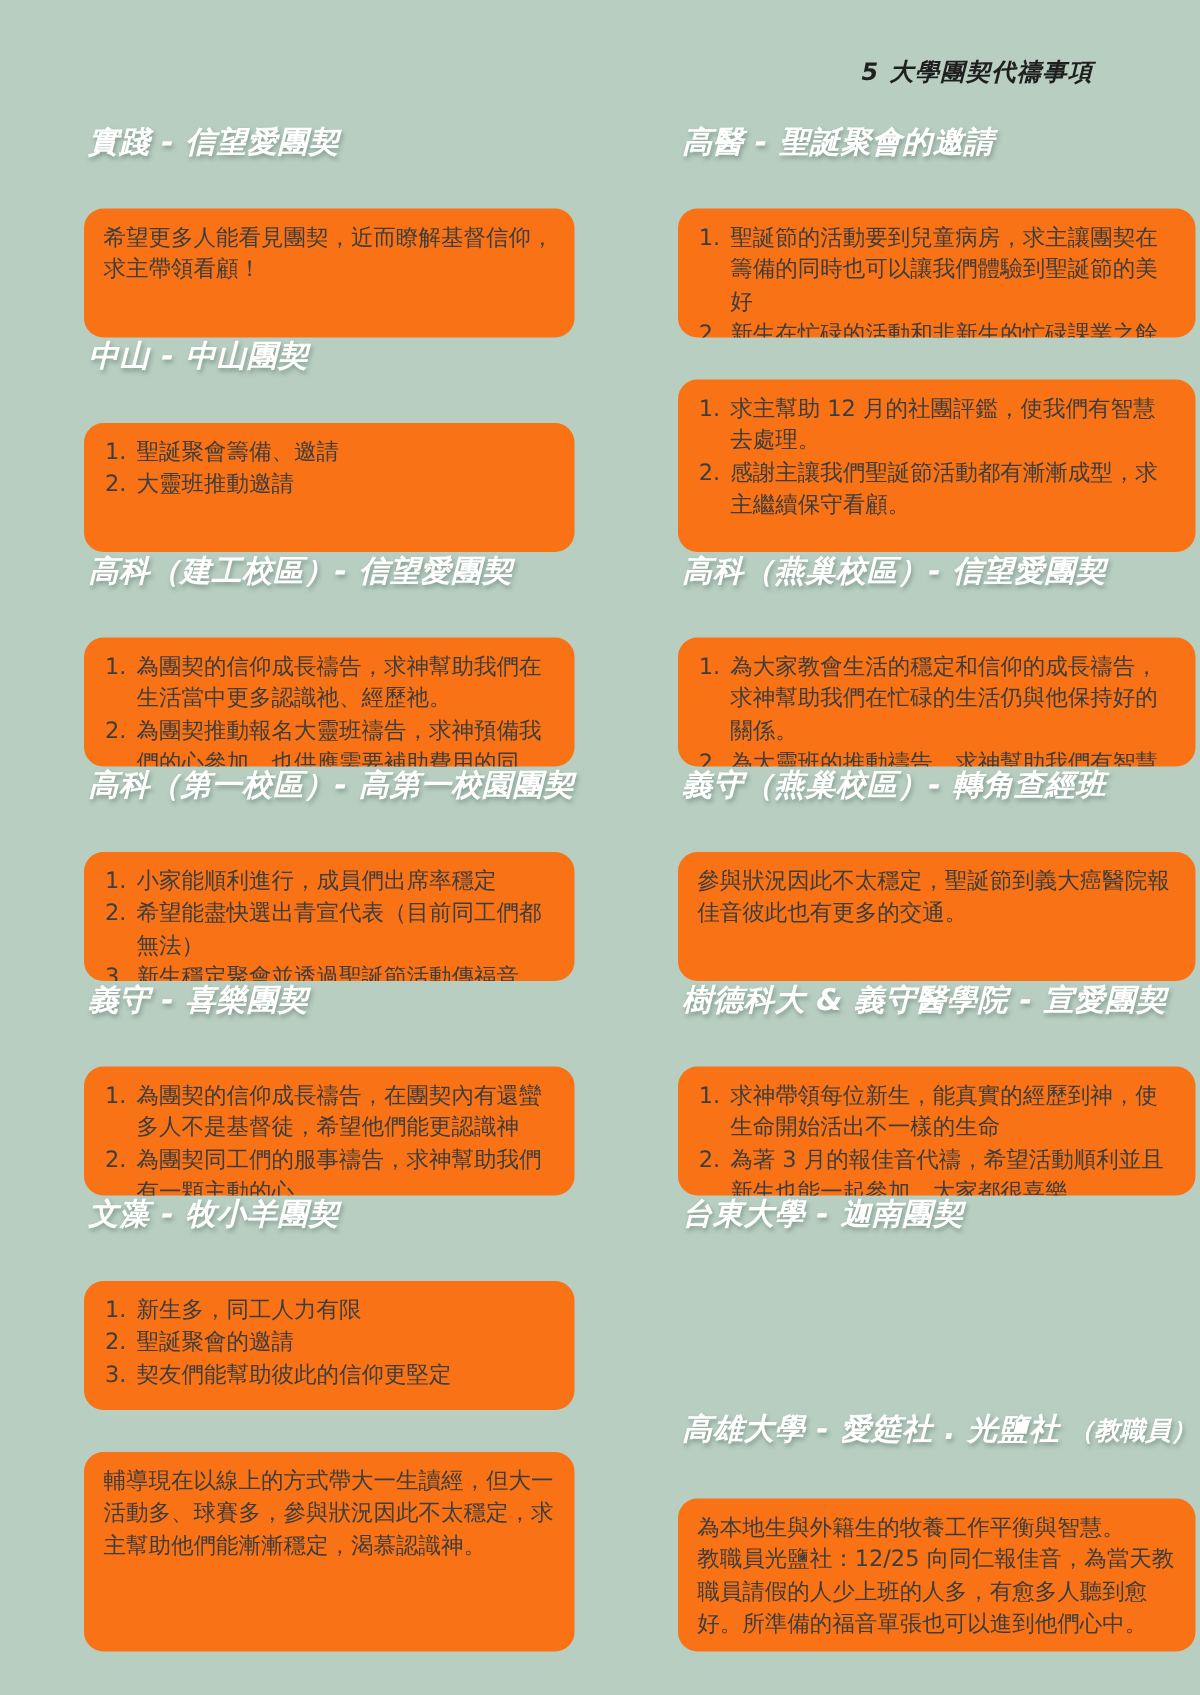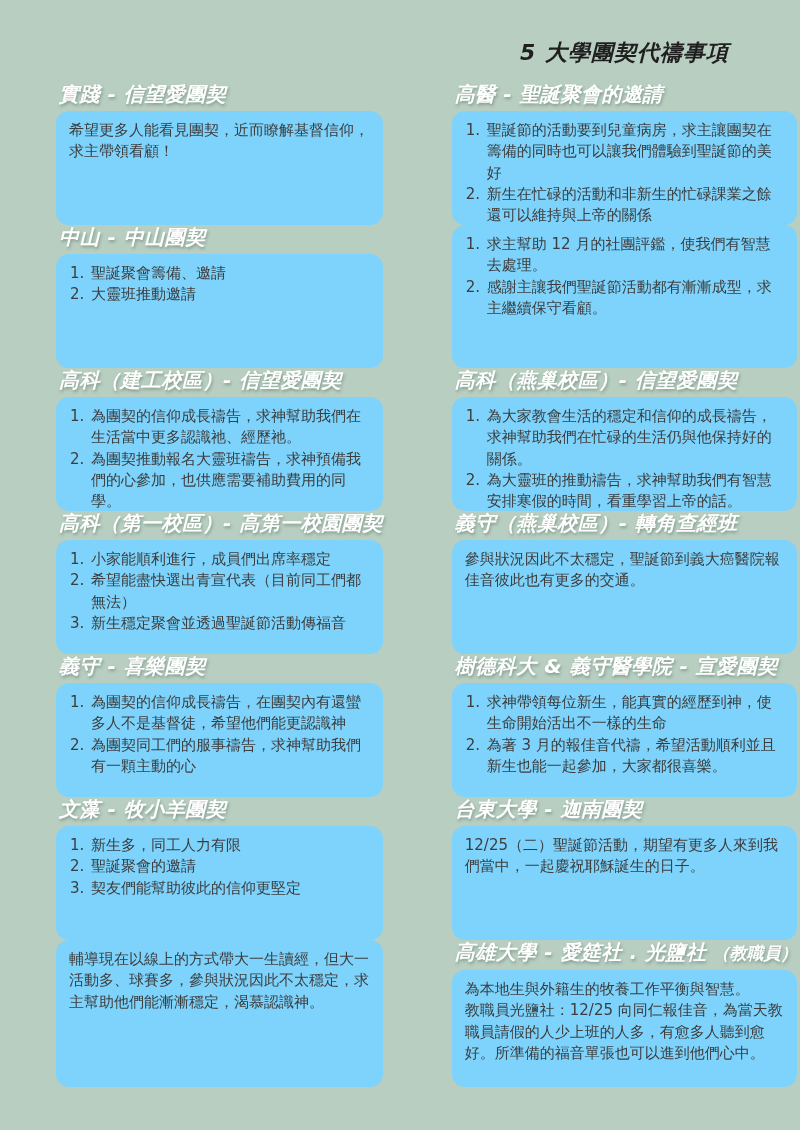--- a/index.html
+++ b/index.html
@@ -15,21 +15,21 @@
     padding: 38px 43px 0 56px;
     overflow: hidden;
   }
   .title-row {
     text-align: right;
     padding-right: 28px;
     margin-bottom: 12px;
     height: 32px;
   }
   .page-title {
-    font-size: 22px;
+    font-size: 16px;
     font-weight: bold;
     font-style: italic;
     color: #1f1f1f;
     letter-spacing: 1px;
   }
   .grid {
     display: grid;
     grid-template-columns: 1fr 1fr;
     column-gap: 69px;
   }
@@ -53,28 +53,29 @@
     font-style: italic;
     text-shadow: 1px 2px 3px rgba(70, 95, 82, 0.45);
     white-space: nowrap;
     letter-spacing: 0.5px;
   }
   .heading-suffix {
     font-size: 17px;
     letter-spacing: 0;
   }
   .card {
-    background: #7dd3fc;
+    background: #f97316;
     border-radius: 13px;
     flex: 1;
     padding: 9px 13px 8px 13px;
     color: #3d3d3d;
     font-size: 15px;
     line-height: 1.42;
     overflow: hidden;
+    margin-top: 28px;
   }
   .card ol {
     margin: 0; padding: 0;
     list-style: none;
     counter-reset: n;
   }
   .card li {
     counter-increment: n;
     position: relative;
     padding-left: 22px;
@@ -191,23 +192,20 @@
           <h2 class="section-heading">樹德科大 &amp; 義守醫學院 - 宣愛團契</h2>
           <div class="card">
             <ol>
               <li>求神帶領每位新生，能真實的經歷到神，使生命開始活出不一樣的生命</li>
               <li>為著 3 月的報佳音代禱，希望活動順利並且新生也能一起參加，大家都很喜樂。</li>
             </ol>
           </div>
         </section>
         <section class="section">
           <h2 class="section-heading">台東大學 - 迦南團契</h2>
-          <div class="card">
-            <p>12/25（二）聖誕節活動，期望有更多人來到我們當中，一起慶祝耶穌誕生的日子。</p>
-          </div>
         </section>
         <section class="section last">
           <h2 class="section-heading">高雄大學 - 愛筵社 . 光鹽社<span class="heading-suffix"> （教職員）</span></h2>
           <div class="card">
             <p>為本地生與外籍生的牧養工作平衡與智慧。</p>
             <p>教職員光鹽社：12/25 向同仁報佳音，為當天教職員請假的人少上班的人多，有愈多人聽到愈好。所準備的福音單張也可以進到他們心中。</p>
           </div>
         </section>
       </div>
   </div>

